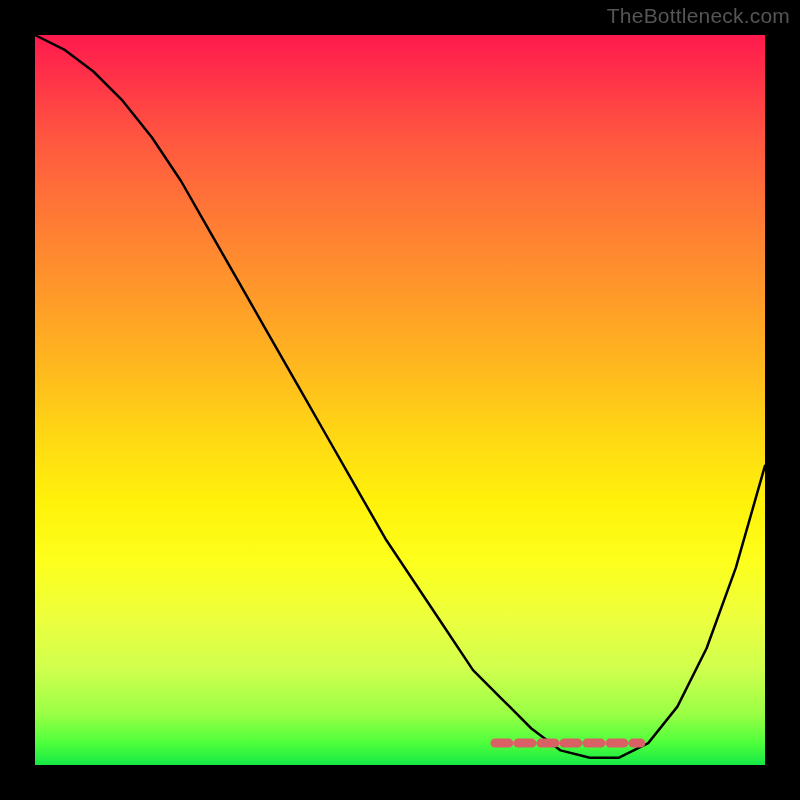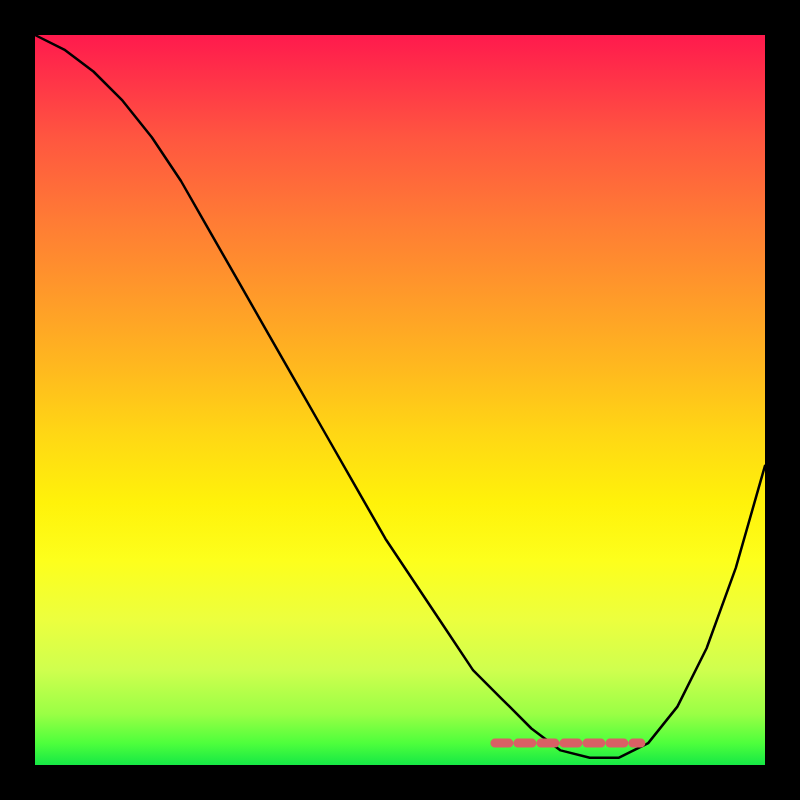--- a/index.html
+++ b/index.html
@@ -58,20 +58,21 @@
     width: 730px;
     height: 730px;
     overflow: visible;
   }
 </style>
 </head>
 <body>
 
 <div class="frame">
 
+  <div class="watermark">TheBottleneck.com</div>
 
   <div class="plot-area">
     <svg class="curve" viewBox="0 0 730 730" preserveAspectRatio="none">
       <path id="curve-path" fill="none" stroke="#000000" stroke-width="2.5" stroke-linejoin="round" stroke-linecap="round" d="M0.0 0.0 L29.2 14.6 L58.4 36.5 L87.6 65.7 L116.8 102.2 L146.0 146.0 L175.2 197.1 L204.4 248.2 L233.6 299.3 L262.8 350.4 L292.0 401.5 L321.2 452.6 L350.4 503.7 L379.6 547.5 L408.8 591.3 L438.0 635.1 L467.2 664.3 L496.4 693.5 L525.6 715.4 L554.8 722.7 L584.0 722.7 L613.2 708.1 L642.4 671.6 L671.6 613.2 L700.8 532.9 L730.0 430.7"></path>
       <path id="highlight-path" fill="none" stroke="#d96065" stroke-width="9" stroke-linecap="round" stroke-dasharray="14 9" d="M459.9 708.1 L605.9 708.1"></path>
     </svg>
   </div>
 
 </div>
 

